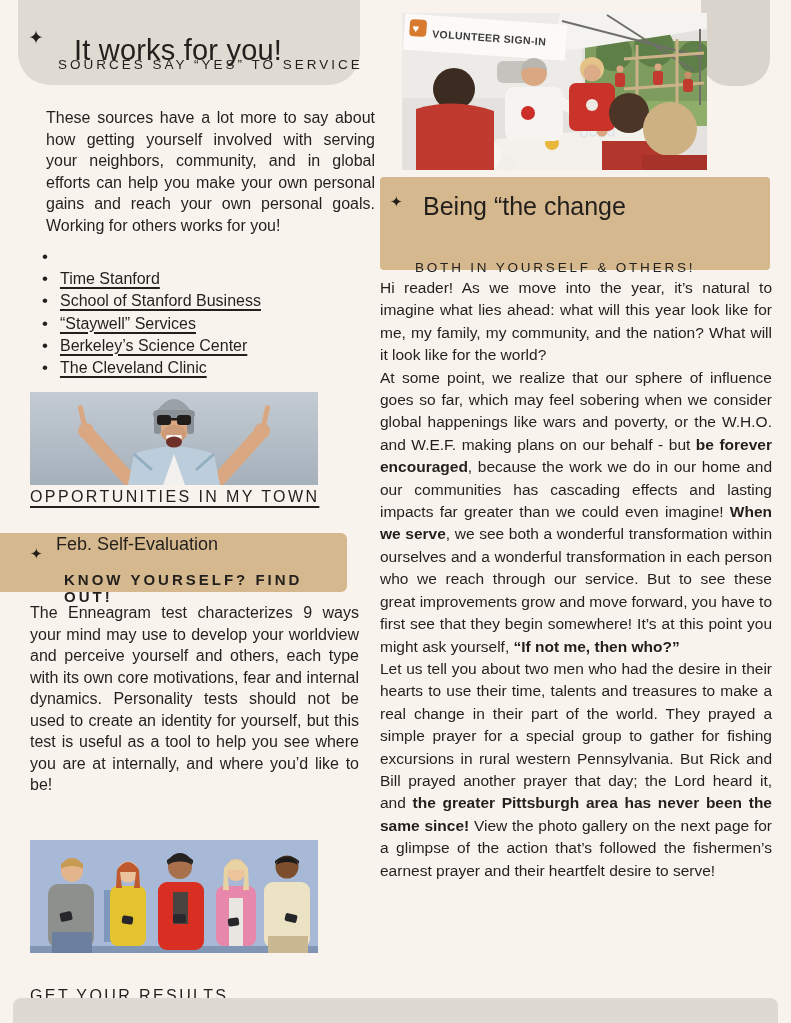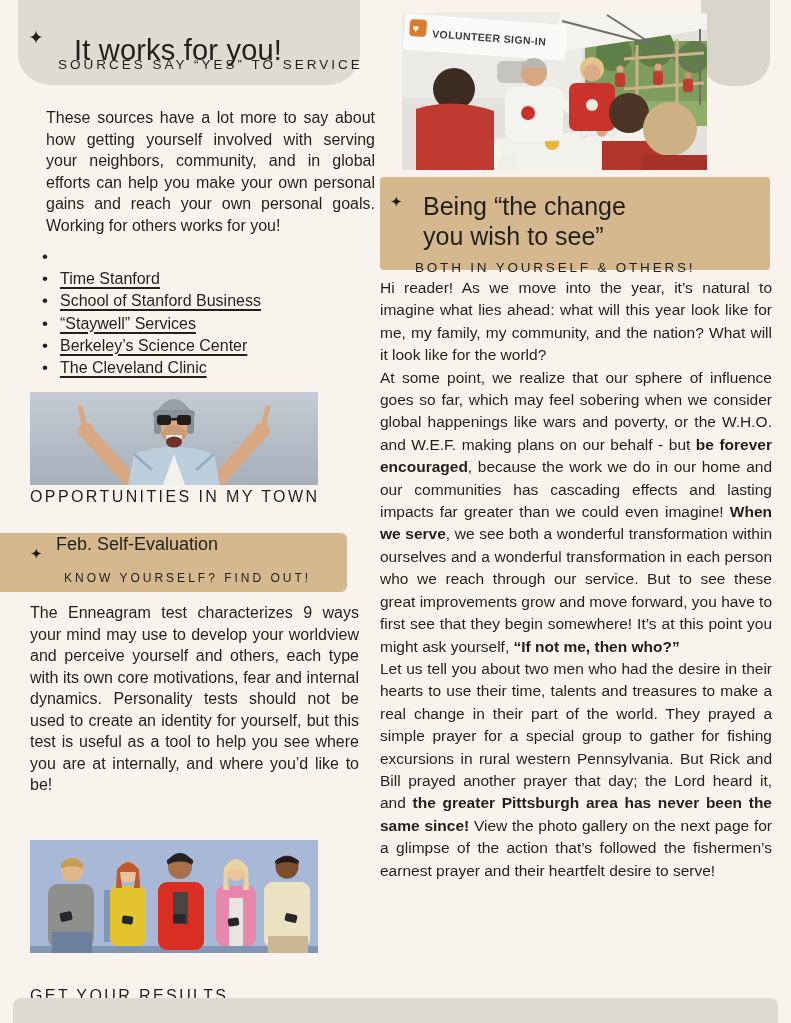--- a/index.html
+++ b/index.html
@@ -14,27 +14,27 @@
   .s1-star{position:absolute;left:28px;top:26px;font-size:19px;z-index:2;}
   .s1-title{position:absolute;left:57px;top:17px;font-size:29px;font-weight:500;z-index:2;letter-spacing:.2px;}
   .s1-sub{position:absolute;left:58px;top:57px;font-size:13.5px;font-weight:500;letter-spacing:3px;z-index:2;}
   .s1-intro{position:absolute;left:30px;top:91px;width:329px;font-size:16px;line-height:21.5px;text-align:justify;}
   .src-list{position:absolute;left:42px;top:247px;margin:0;padding:0;list-style:none;}
   .src-list li{display:flex;align-items:baseline;height:22.2px;}
   .bullet{font-size:17px;margin-right:12px;}
   .u-link{font-size:16px;text-decoration:underline;text-underline-offset:3px;text-decoration-thickness:1.5px;cursor:pointer;}
   .photo{position:absolute;display:block;}
   .photo-man{left:30px;top:392px;}
-  .caption-link{position:absolute;font-size:16px;letter-spacing:2.4px;text-underline-offset:4px;text-decoration-thickness:1.5px;cursor:pointer;}
+  .caption-link{position:absolute;font-size:16px;letter-spacing:2.4px;text-decoration:underline;text-underline-offset:4px;text-decoration-thickness:1.5px;cursor:pointer;}
   .link-town{left:30px;top:488px;}
   .tan{position:absolute;background:#d5b88e;}
   .tan-left{left:0;top:533px;width:347px;height:59px;border-radius:0 6px 6px 0;}
   .s2-star{position:absolute;left:30px;top:12px;font-size:15px;}
   .s2-title{position:absolute;left:56px;top:1px;font-size:18px;font-weight:500;}
-  .s2-sub{position:absolute;left:64px;top:38px;font-size:12px;font-weight:400;letter-spacing:3px;}
+  .s2-sub{position:absolute;left:64px;top:38px;font-size:15px;font-weight:700;letter-spacing:3px;}
   .s2-body{position:absolute;left:30px;top:602px;width:329px;font-size:16px;line-height:21.5px;text-align:justify;}
   .photo-friends{left:30px;top:840px;}
   .link-results{left:30px;top:959px;margin-top:28px;}
 
   
   .photo-volunteer{left:402px;top:13px;}
   .tan-right{left:380px;top:177px;width:390px;height:93px;border-radius:4px;}
   .s3-star{position:absolute;left:10px;top:16px;font-size:15px;}
   .s3-title{position:absolute;left:35px;top:6px;font-size:25px;font-weight:500;line-height:30px;}
   .s3-sub{position:absolute;left:35px;top:83px;font-size:13.5px;font-weight:500;letter-spacing:2.8px;}
@@ -227,21 +227,21 @@
     <rect x="167" y="70" width="46" height="48" rx="7" fill="#c93329"></rect>
     <circle cx="190" cy="92" r="6" fill="#efe9e4"></circle>
     <circle cx="227" cy="100" r="20" fill="#4a3526"></circle>
     <rect x="200" y="128" width="62" height="29" fill="#b3362c"></rect>
     <circle cx="268" cy="116" r="27" fill="#cdb183"></circle>
     <rect x="240" y="142" width="65" height="15" fill="#a6322a"></rect>
   </svg>
 
   <div class="tan tan-right">
     <span class="s3-star">✦</span>
-    <h2 class="s3-title" style="margin:8px"><span>Being “the change</span><br><span>you wish to see”</span></h2>
+    <h2 class="s3-title" style="margin:8px"><span>Being “the change</span><br></h2>
     <div class="s3-sub">BOTH IN YOURSELF &amp; OTHERS!</div>
   </div>
 
   <div class="right-text">
     <p><span>Hi reader! As we move into the year, it’s natural to imagine what lies ahead: what will this year look like for me, my family, my community, and the nation? What will it look like for the world?</span></p>
     <p><span>At some point, we realize that our sphere of influence goes so far, which may feel sobering when we consider global happenings like wars and poverty, or the W.H.O. and W.E.F. making plans on our behalf - but </span><b>be forever encouraged</b><span>, because the work we do in our home and our communities has cascading effects and lasting impacts far greater than we could even imagine! </span><b>When we serve</b><span>, we see both a wonderful transformation within ourselves and a wonderful transformation in each person who we reach through our service. But to see these great improvements grow and move forward, you have to first see that they begin somewhere! It’s at this point you might ask yourself, </span><b>“If not me, then who?”</b></p>
     <p><span>Let us tell you about two men who had the desire in their hearts to use their time, talents and treasures to make a real change in their part of the world. They prayed a simple prayer for a special group to gather for fishing excursions in rural western Pennsylvania. But Rick and Bill prayed another prayer that day; the Lord heard it, and </span><b>the greater Pittsburgh area has never been the same since!</b><span> View the photo gallery on the next page for a glimpse of the action that’s followed the fishermen’s earnest prayer and their heartfelt desire to serve!</span></p>
   </div>
 
   <div class="bottom-bar"></div>

